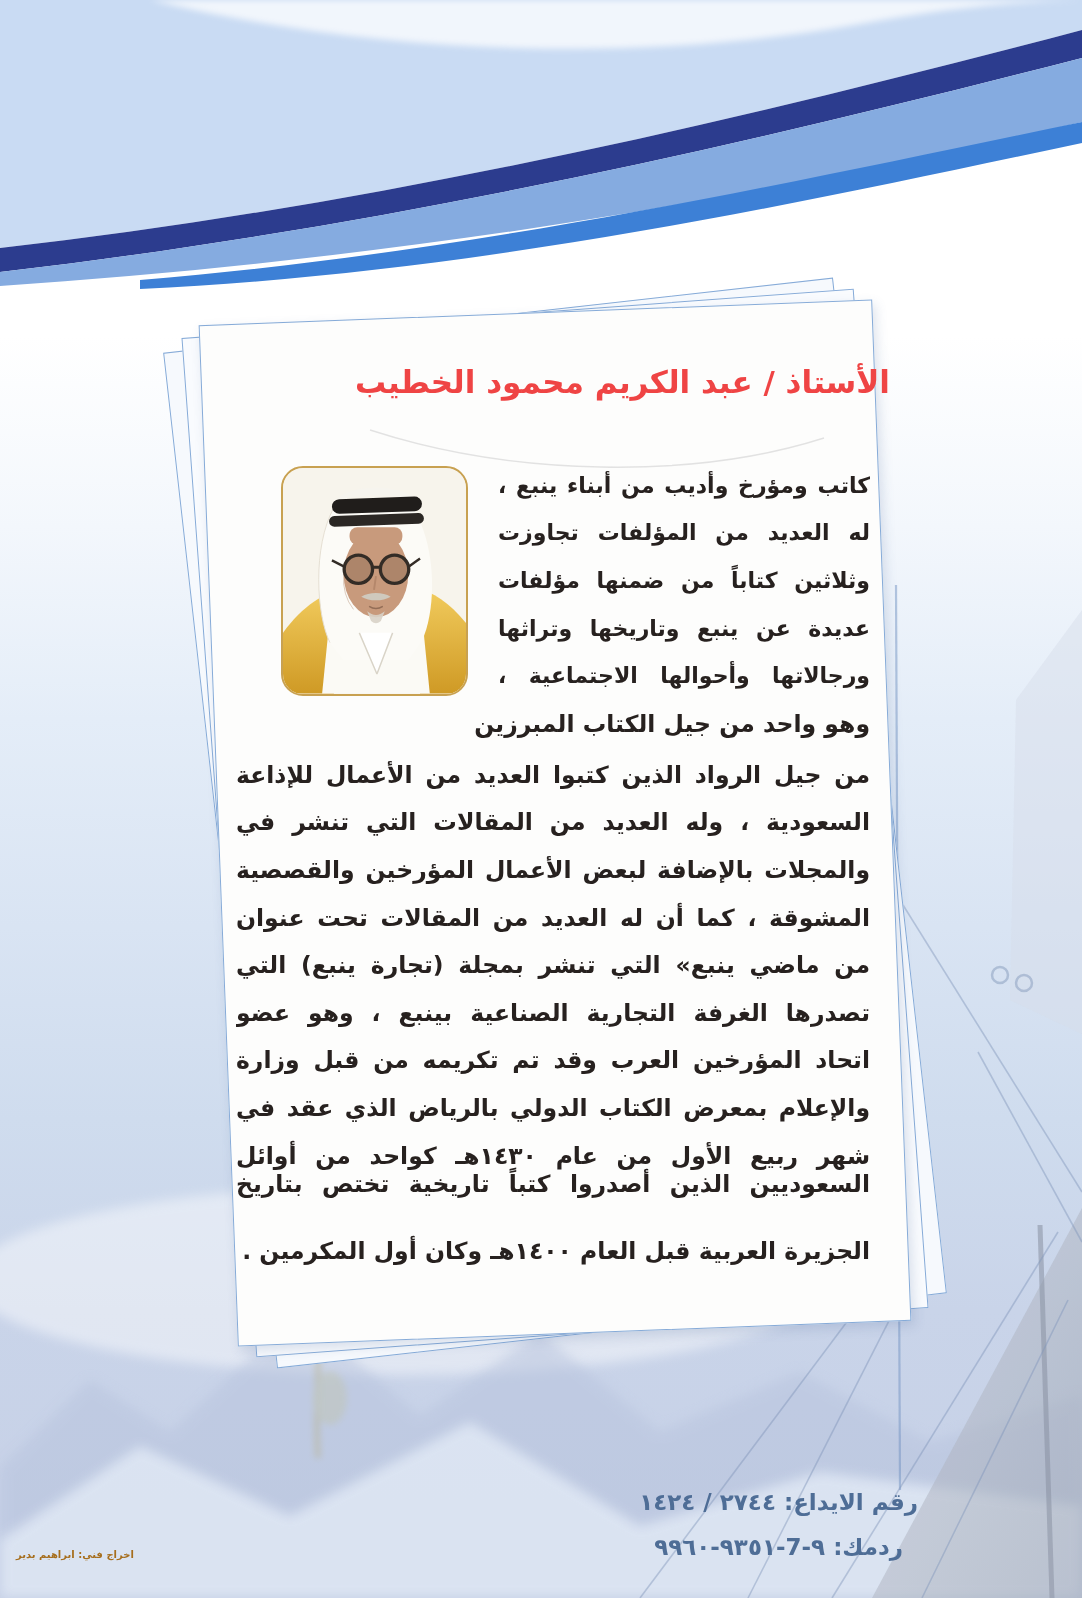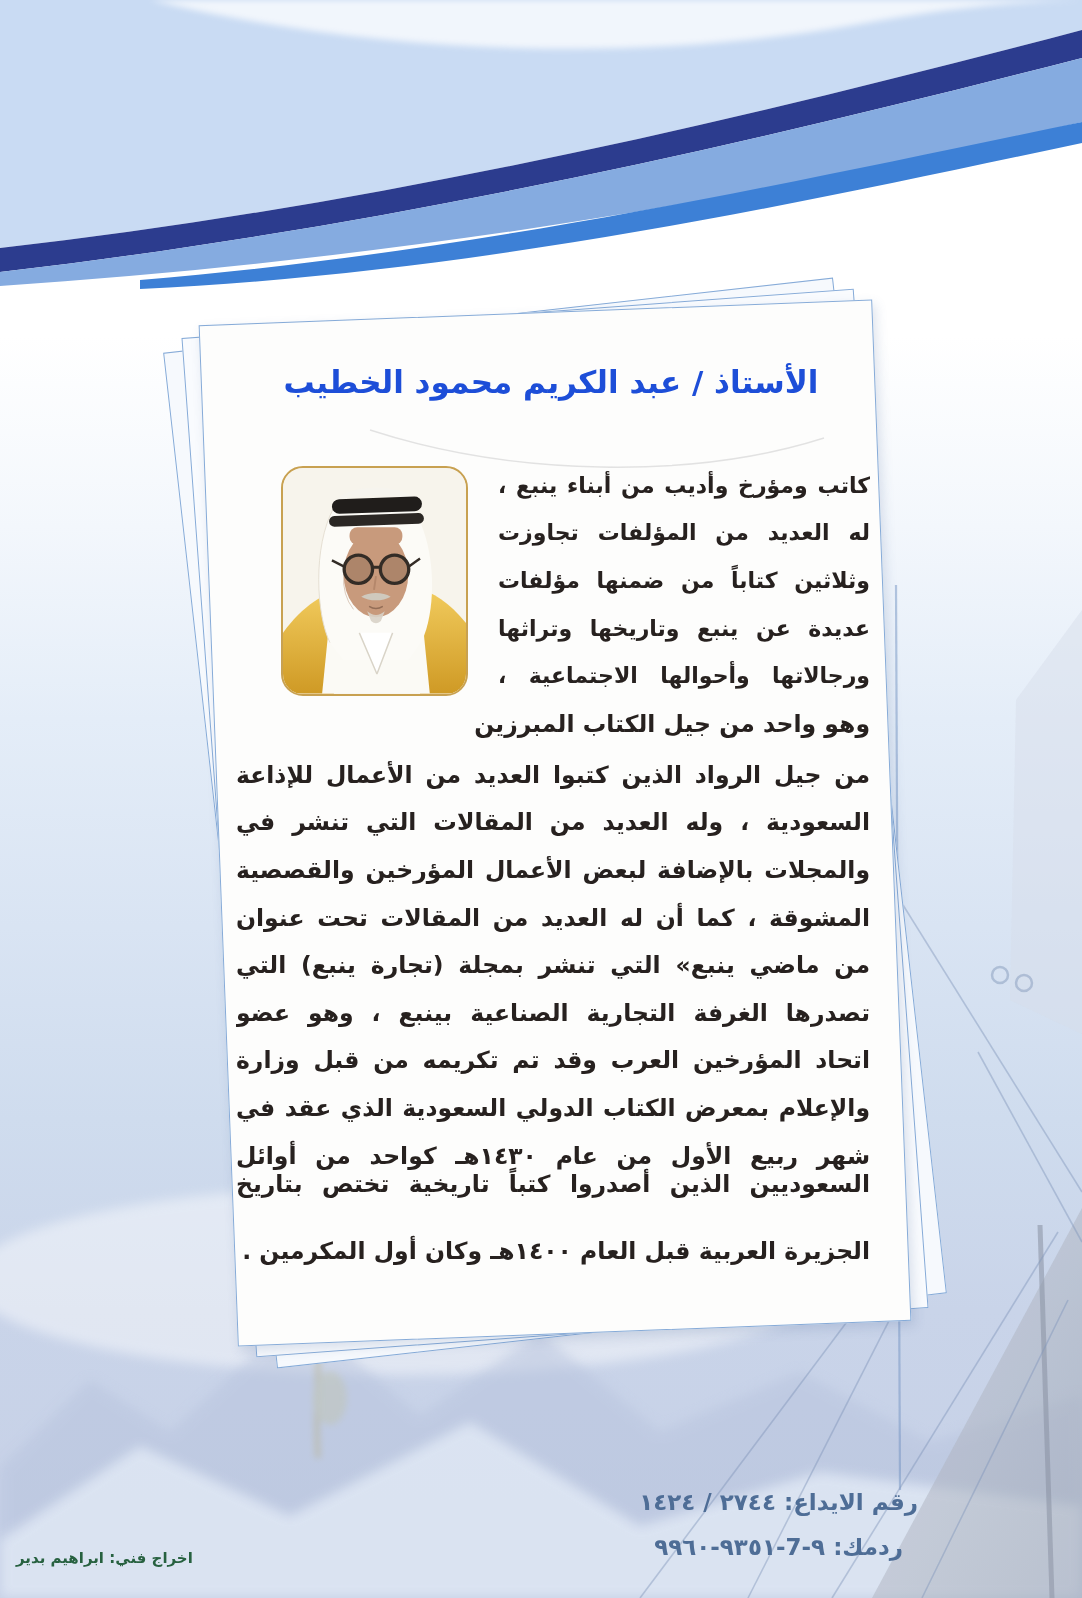--- a/index.html
+++ b/index.html
@@ -21,22 +21,22 @@
     background:#fbfcfe;border:1px solid #86abd8;box-sizing:border-box;
   }
   #page-back2{transform:rotate(-6.4deg);background:#f6f9fd;}
   #page-back1{transform:rotate(-4.2deg);background:#f9fbfe;}
   #page-main{transform:rotate(-2.2deg);background:#fdfdfc;
     box-shadow:3px 5px 12px rgba(70,100,150,.18);}
 
   
   #card-content{position:absolute;left:212px;top:300px;width:678px;height:1040px;}
   #author-title{
-    position:absolute;top:64px;left:0;width:100%;text-align:center;
-    font-size:31px;font-weight:bold;color:#1d4ed8;direction:rtl;
+    position:absolute;top:64px;left:0;width:100%;
+    font-size:31px;font-weight:bold;color:#ef4444;direction:rtl;
     letter-spacing:0;white-space:nowrap;
   }
   #title-arc{position:absolute;left:150px;top:118px;opacity:.7;}
   #author-photo{
     position:absolute;left:69px;top:166px;width:187px;height:230px;
     border:2px solid #c8a151;border-radius:22px;overflow:hidden;
     background:#f7f4ec;box-sizing:border-box;
   }
   .bioline{
     position:absolute;height:48px;line-height:48px;overflow:hidden;
@@ -47,21 +47,21 @@
   .bio-wide{right:20px;left:24px;font-size:23.5px;}
   .bio-end{text-align:right;text-align-last:right;}
 
   
   #imprint-right{
     position:absolute;right:164px;top:1480px;text-align:center;direction:rtl;
     color:#4e6d96;font-weight:bold;font-size:23px;line-height:45px;white-space:nowrap;
   }
   #imprint-credit{
     position:absolute;left:16px;top:1549px;direction:rtl;
-    color:#14532d;font-weight:bold;font-size:15px;white-space:nowrap;opacity:.9;
+    color:#a16207;font-weight:bold;font-size:10px;white-space:nowrap;opacity:.9;
   }
 </style>
 </head>
 <body>
 
 <svg class="abs" style="left:0;top:0;" width="1082" height="1598" viewBox="0 0 1082 1598">
   <defs>
     <filter id="b6" x="-30%" y="-30%" width="160%" height="160%">
         <feGaussianBlur stdDeviation="6"></feGaussianBlur>
       </filter>
@@ -170,21 +170,21 @@
   <div class="bioline bio-narrow" style="top:352px">ورجالاتها وأحوالها الاجتماعية ،</div>
   <div class="bioline bio-wide bio-end" style="top:400px">وهو واحد من جيل الكتاب المبرزين</div>
 
   <div class="bioline bio-wide" style="top:451px">من جيل الرواد الذين كتبوا العديد من الأعمال للإذاعة</div>
   <div class="bioline bio-wide" style="top:498px">السعودية ، وله العديد من المقالات التي تنشر في الصحف</div>
   <div class="bioline bio-wide" style="top:546px">والمجلات بالإضافة لبعض الأعمال المؤرخين والقصصية</div>
   <div class="bioline bio-wide" style="top:594px">المشوقة ، كما أن له العديد من المقالات تحت عنوان «صور</div>
   <div class="bioline bio-wide" style="top:641px">من ماضي ينبع» التي تنشر بمجلة (تجارة ينبع) التي</div>
   <div class="bioline bio-wide" style="top:689px">تصدرها الغرفة التجارية الصناعية بينبع ، وهو عضو</div>
   <div class="bioline bio-wide" style="top:736px">اتحاد المؤرخين العرب وقد تم تكريمه من قبل وزارة الثقافة</div>
-  <div class="bioline bio-wide" style="top:784px">والإعلام بمعرض الكتاب الدولي السعودية الذي عقد في</div>
+  <div class="bioline bio-wide" style="top:784px">والإعلام بمعرض الكتاب الدولي بالرياض الذي عقد في</div>
   <div class="bioline bio-wide" style="top:832px">شهر ربيع الأول من عام ١٤٣٠هـ كواحد من أوائل المؤرخين</div>
   <div class="bioline bio-wide" style="top:860px">السعوديين الذين أصدروا كتباً تاريخية تختص بتاريخ</div>
   <div class="bioline bio-wide bio-end" style="top:927px">الجزيرة العربية قبل العام ١٤٠٠هـ وكان أول المكرمين .</div>
 </div>
 
 <div id="imprint-right">
   <div>رقم الايداع: ٢٧٤٤ / ١٤٢٤</div>
   <div>ردمك: ٩-7-٩٣٥١-٩٩٦٠</div>
 </div>
 

